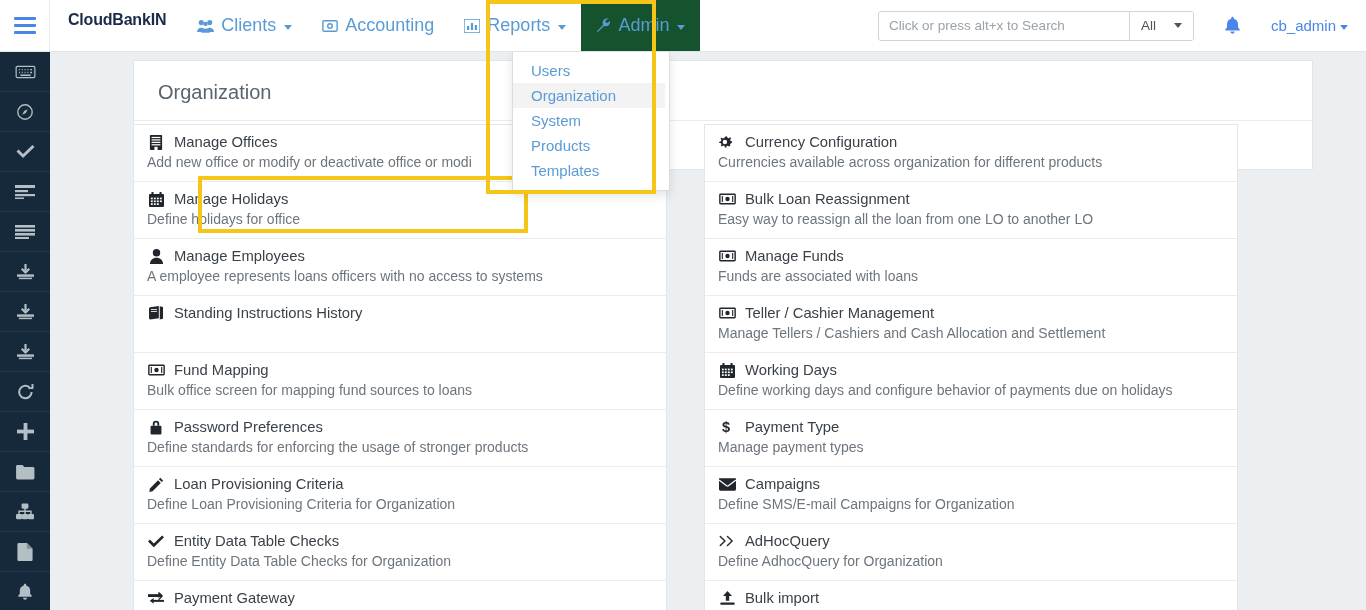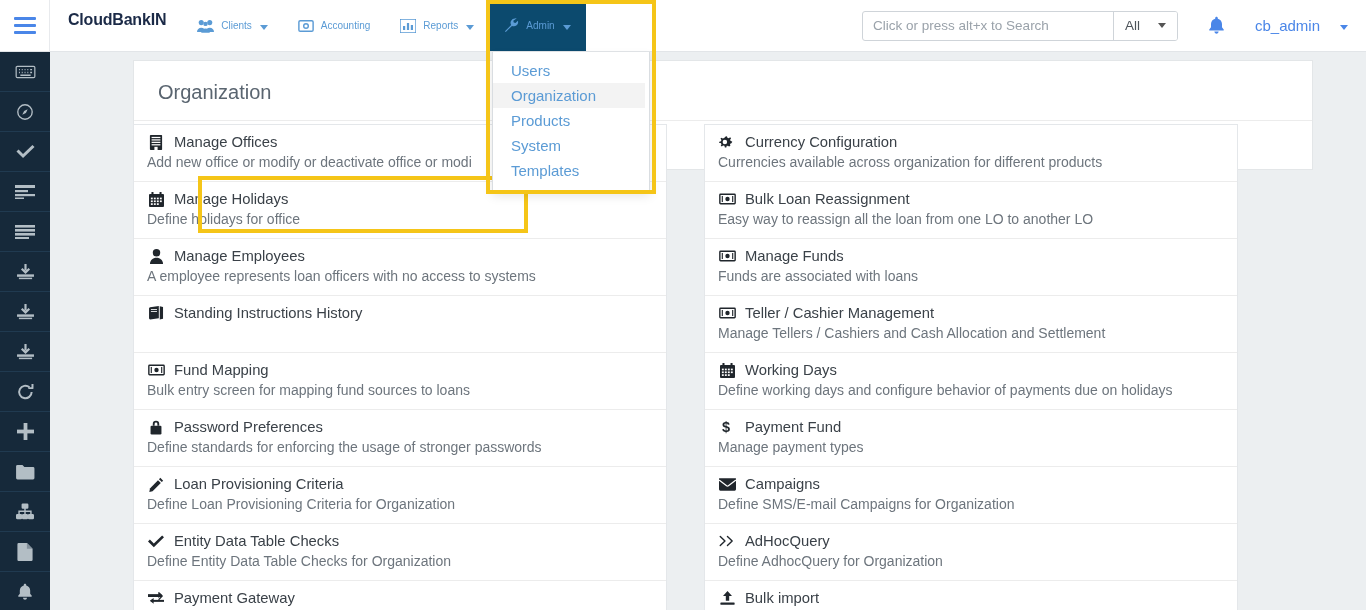--- a/index.html
+++ b/index.html
@@ -38,26 +38,26 @@
     display: flex; align-items: center;
     padding: 0 16px 12px 18px;
     font-weight: bold; font-size: 16px;
     color: #1b2a47; letter-spacing: -0.2px;
     white-space: nowrap;
   }
   .navitems { display: flex; align-items: stretch; }
   .navitem {
     display: flex; align-items: center; gap: 7px;
     padding: 0 15px;
-    color: #5b9bd5; font-size: 10px;
+    color: #5b9bd5; font-size: 18px;
     white-space: nowrap;
     cursor: pointer;
     text-decoration: none;
   }
-  .navitem.active { background: #0c4a6e; }
+  .navitem.active { background: #14532d; }
   .navitem .caret {
     display: inline-block;
     width: 0; height: 0;
     border-left: 4px solid transparent;
     border-right: 4px solid transparent;
     border-top: 5px solid #5b9bd5;
     margin-left: 1px; margin-top: 3px;
   }
   .navitem svg { display:block; }
 
@@ -96,21 +96,21 @@
     border-left: 4px solid transparent;
     border-right: 4px solid transparent;
     border-top: 5px solid #555;
   }
   .bell-btn {
     margin-left: 30px;
     cursor: pointer; display: flex; align-items: center;
   }
   .userbtn {
     margin-left: 30px;
-    display: flex; align-items: center; gap: 20px;
+    display: flex; align-items: center; gap: 4px;
     color: #4a86e8; font-size: 15px; cursor: pointer;
   }
   .userbtn .caret {
     width: 0; height: 0;
     border-left: 4px solid transparent;
     border-right: 4px solid transparent;
     border-top: 5px solid #4a86e8;
     margin-top: 3px;
   }
 
@@ -128,21 +128,21 @@
     position: absolute;
     left: 486px; top: 52px;
     width: 170px; height: 142px;
     border: 4px solid #f5c518;
     border-top: none;
     z-index: 60;
     pointer-events: none;
   }
   .admin-dropdown {
     position: absolute;
-    left: 492px; top: 52px;
+    left: 512px; top: 52px;
     width: 158px;
     background: #fff;
     border: 1px solid #d9dde1;
     border-top: none;
     box-shadow: 0 5px 10px rgba(0,0,0,0.10);
     padding: 6px 4px 7px 0;
     z-index: 55;
   }
   .admin-dropdown a {
     display: block;
@@ -321,22 +321,22 @@
     <div class="userbtn">
       <span>cb_admin</span>
       <span class="caret"></span>
     </div>
   </div>
 </div>
 
 <div class="admin-dropdown" id="admin-dropdown">
     <a class="">Users</a>
     <a class="hovered">Organization</a>
+    <a class="">System</a>
     <a class="">Products</a>
-    <a class="">System</a>
     <a class="">Templates</a>
   </div>
 <div class="admin-highlight"></div>
 <div class="dropdown-highlight"></div>
 
 <div class="rail" id="rail">
     <div class="rail-item">
       <span>
         <svg width="21" height="14" viewBox="0 0 22 15" fill="none" stroke="#cfd8de" stroke-width="1.3">
           <rect x="1" y="1.5" width="20" height="12" rx="1.3"></rect>
@@ -513,21 +513,21 @@
         <div class="row">
           <div class="row-title">
             <span class="ico">
               <svg width="13" height="15" viewBox="0 0 14 16" fill="#20262c">
                 <circle cx="7" cy="4" r="4"></circle>
                 <path d="M0 16c0-3.9 3.1-6.6 7-6.6s7 2.7 7 6.6H0z"></path>
               </svg>
             </span>
             <span>Manage Employees</span>
           </div>
-          <div class="row-desc">A employee represents loan officers with no access to systems</div>
+          <div class="row-desc">A employee represents loans officers with no access to systems</div>
         </div>
         <div class="row">
           <div class="row-title">
             <span class="ico">
               <svg width="15" height="14" viewBox="0 0 16 15" fill="#20262c">
                 <path d="M1.2 1.3 10.5 0v13L1.2 14.4A1.2 1.2 0 0 1 0 13.2V2.5c0-.6.5-1.1 1.2-1.2z"></path>
                 <path d="M11.5 0.2 15 1v12.6l-3.5.8z"></path>
                 <rect x="2" y="3.3" width="6.5" height="0.9" fill="#fff"></rect>
                 <rect x="2" y="5.4" width="6.5" height="0.9" fill="#fff"></rect>
               </svg>
@@ -540,33 +540,33 @@
             <span class="ico">
               <svg width="17" height="12" viewBox="0 0 18 12" fill="none" stroke="#20262c" stroke-width="1.5">
                 <rect x="0.9" y="0.9" width="16.2" height="10.2" rx="0.8"></rect>
                 <circle cx="9" cy="6" r="2.3" fill="#20262c" stroke="none"></circle>
                 <rect x="2.9" y="2.8" width="1.2" height="6.4" fill="#20262c" stroke="none"></rect>
                 <rect x="13.9" y="2.8" width="1.2" height="6.4" fill="#20262c" stroke="none"></rect>
               </svg>
             </span>
             <span>Fund Mapping</span>
           </div>
-          <div class="row-desc">Bulk entry screen for mapping fund sources to loans</div>
+          <div class="row-desc">Bulk office screen for mapping fund sources to loans</div>
         </div>
         <div class="row">
           <div class="row-title">
             <span class="ico">
               <svg width="12" height="15" viewBox="0 0 13 16" fill="#20262c">
                 <path d="M3 6V4.2a3.5 3.5 0 1 1 7 0V6h-2V4.2a1.5 1.5 0 1 0-3 0V6z"></path>
                 <rect x="0.6" y="6" width="11.8" height="9.6" rx="1.3"></rect>
               </svg>
             </span>
             <span>Password Preferences</span>
           </div>
-          <div class="row-desc">Define standards for enforcing the usage of stronger passwords</div>
+          <div class="row-desc">Define standards for enforcing the usage of stronger products</div>
         </div>
         <div class="row">
           <div class="row-title">
             <span class="ico">
               <svg width="15" height="15" viewBox="0 0 16 16" fill="#20262c">
                 <path d="M12.1.9 15.1 3.9 13.6 5.4 10.6 2.4z"></path>
                 <path d="M9.6 3.4 12.6 6.4 3.8 15.2 0.3 15.9 1 12.3z"></path>
               </svg>
             </span>
             <span>Loan Provisioning Criteria</span>
@@ -684,21 +684,21 @@
           </div>
           <div class="row-desc">Define working days and configure behavior of payments due on holidays</div>
         </div>
         <div class="row">
           <div class="row-title">
             <span class="ico">
               <svg width="10" height="16" viewBox="0 0 11 17" fill="#20262c">
                 <text x="0" y="14" font-family="Liberation Sans, sans-serif" font-size="16" font-weight="600" fill="#20262c">$</text>
               </svg>
             </span>
-            <span>Payment Fund</span>
+            <span>Payment Type</span>
           </div>
           <div class="row-desc">Manage payment types</div>
         </div>
         <div class="row">
           <div class="row-title">
             <span class="ico">
               <svg width="17" height="13" viewBox="0 0 18 13" fill="#20262c">
                 <path d="M0.6 0h16.8a.6.6 0 0 1 .5.9L9.6 7.3a1 1 0 0 1-1.2 0L0.1.9A.6.6 0 0 1 .6 0z"></path>
                 <path d="M0 2.6l7.3 5.6a2.6 2.6 0 0 0 3.4 0L18 2.6v9A1.4 1.4 0 0 1 16.6 13H1.4A1.4 1.4 0 0 1 0 11.6z"></path>
               </svg>

